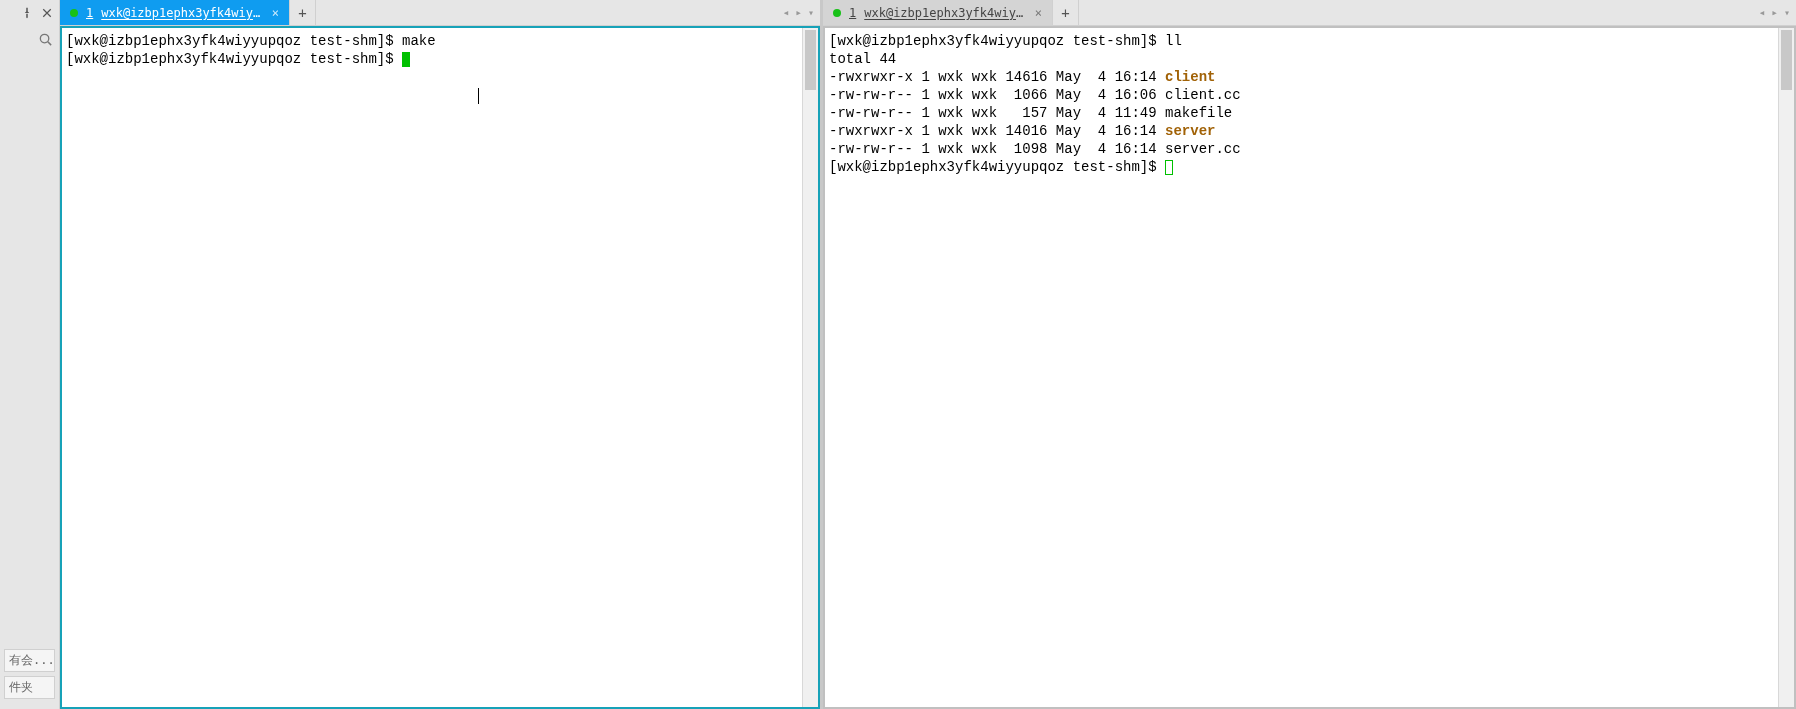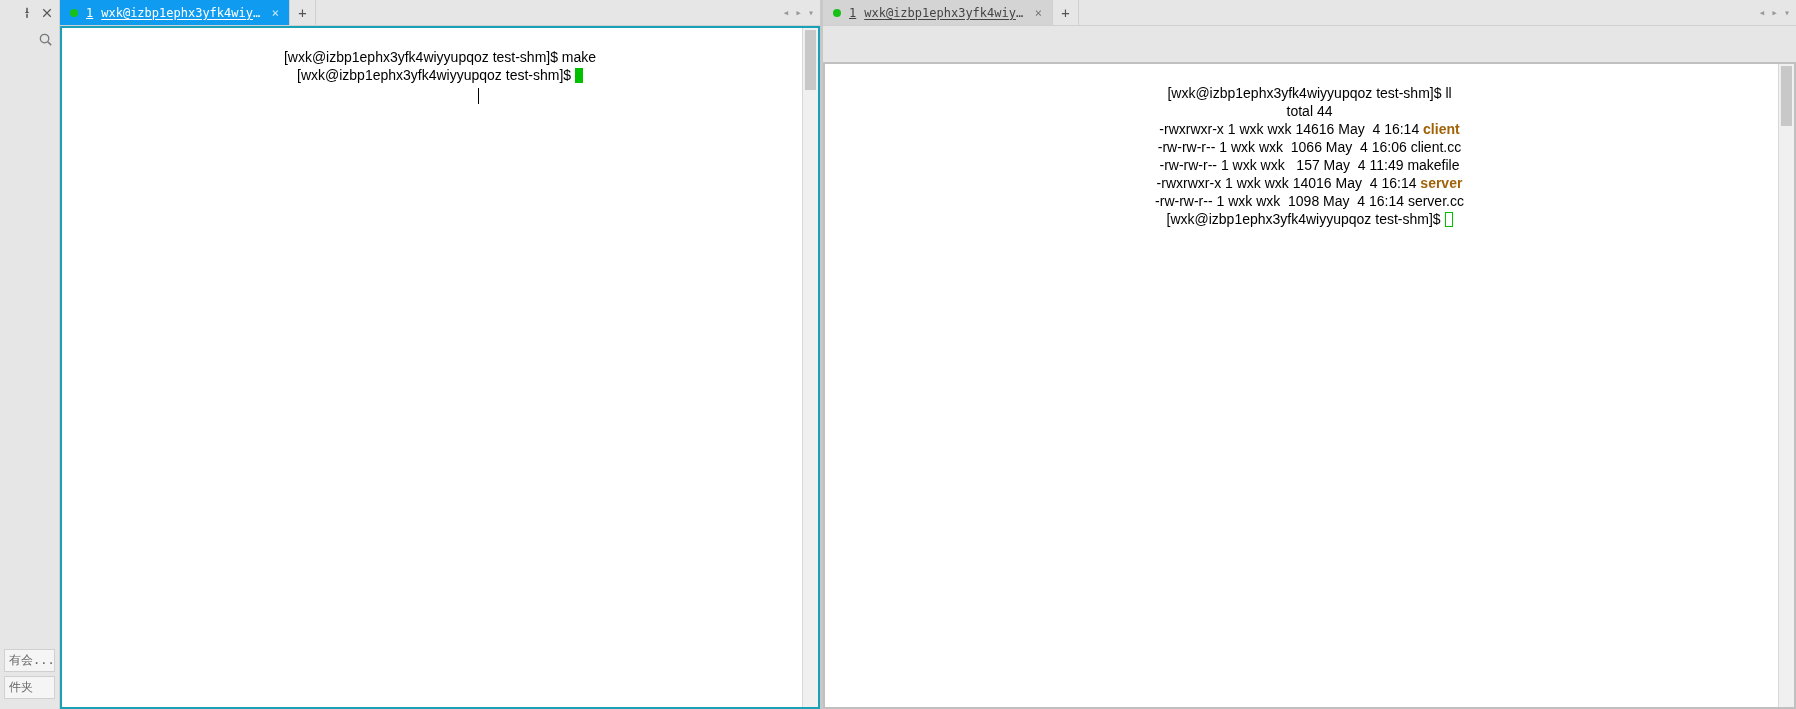--- a/index.html
+++ b/index.html
@@ -92,29 +92,28 @@
     grid-row: 2;
     background: #ffffff;
     border: 2px solid #888;
     border-top: 2px solid #888;
     overflow: hidden;
     position: relative;
   }
   .pane.left  { grid-column: 2; }
   .pane.right { grid-column: 4; }
   .pane.left { border-color: #17a2b8; border-width:2px; }
-  .pane.right{ border-color: #c0c0c0; border-width:2px;margin-top:36px; }
+  .pane.right{ border-color: #c0c0c0; border-width:2px; }
   .term {
-    padding: 20px 4px;
-    font-family:Liberation Sans, sans-serif;
+    padding: 4px 4px;
+    font-family:Liberation Mono, monospace;
     font-size: 14px;
     line-height: 18px;
     white-space: pre;
     color: #000;
-    text-align: center;
   }
   .term .hl-green { color: #a16207; font-weight:bold; }
   .cursor-block {
     display:inline-block;
     width:8px; height:15px;
     background:#00c000;
     vertical-align: text-bottom;
   }
   .cursor-outline {
     display:inline-block;

